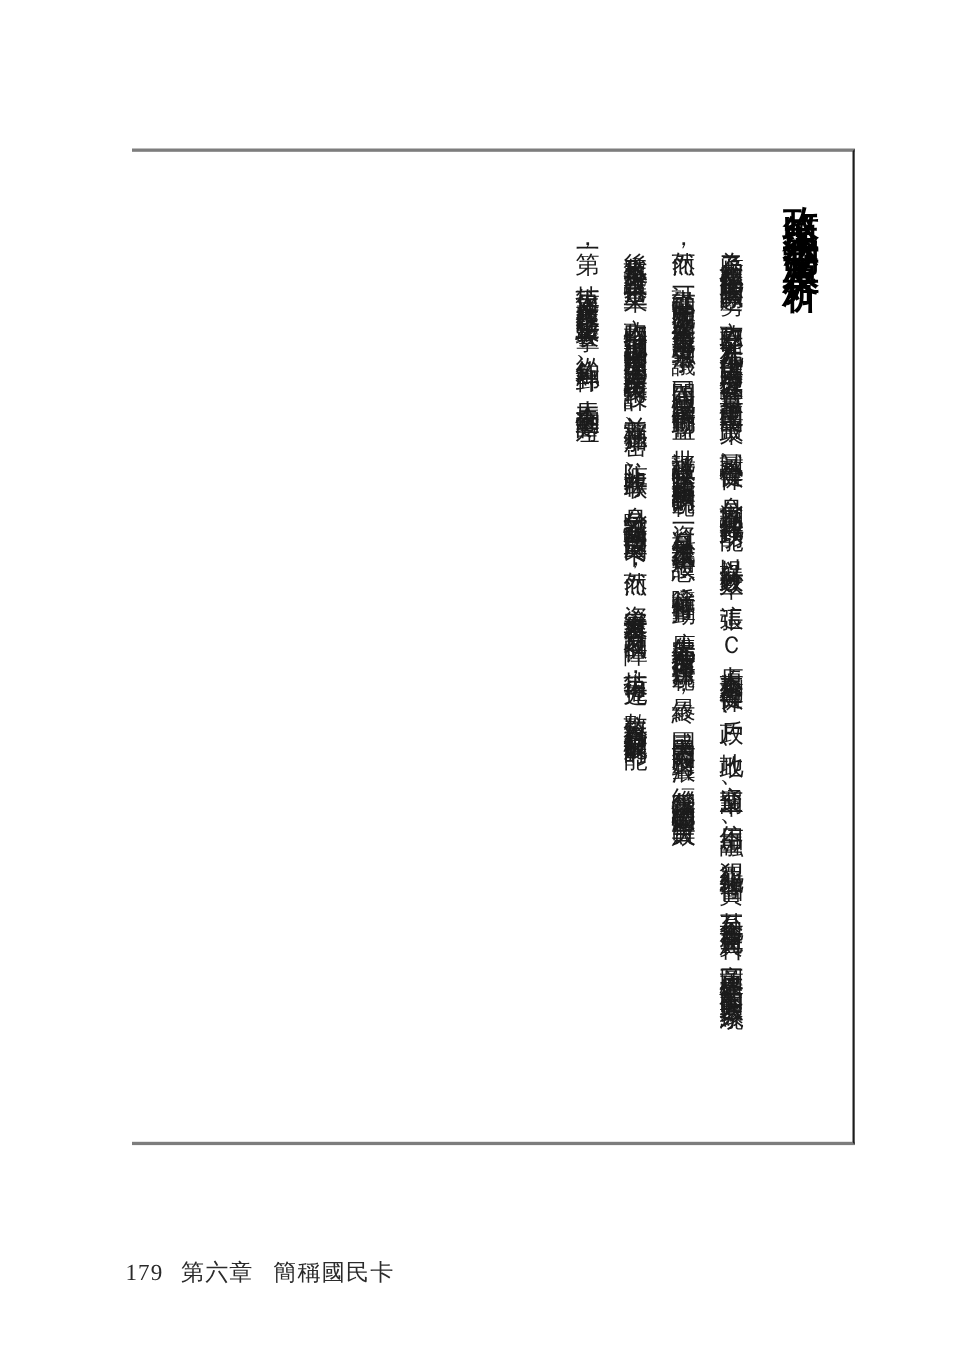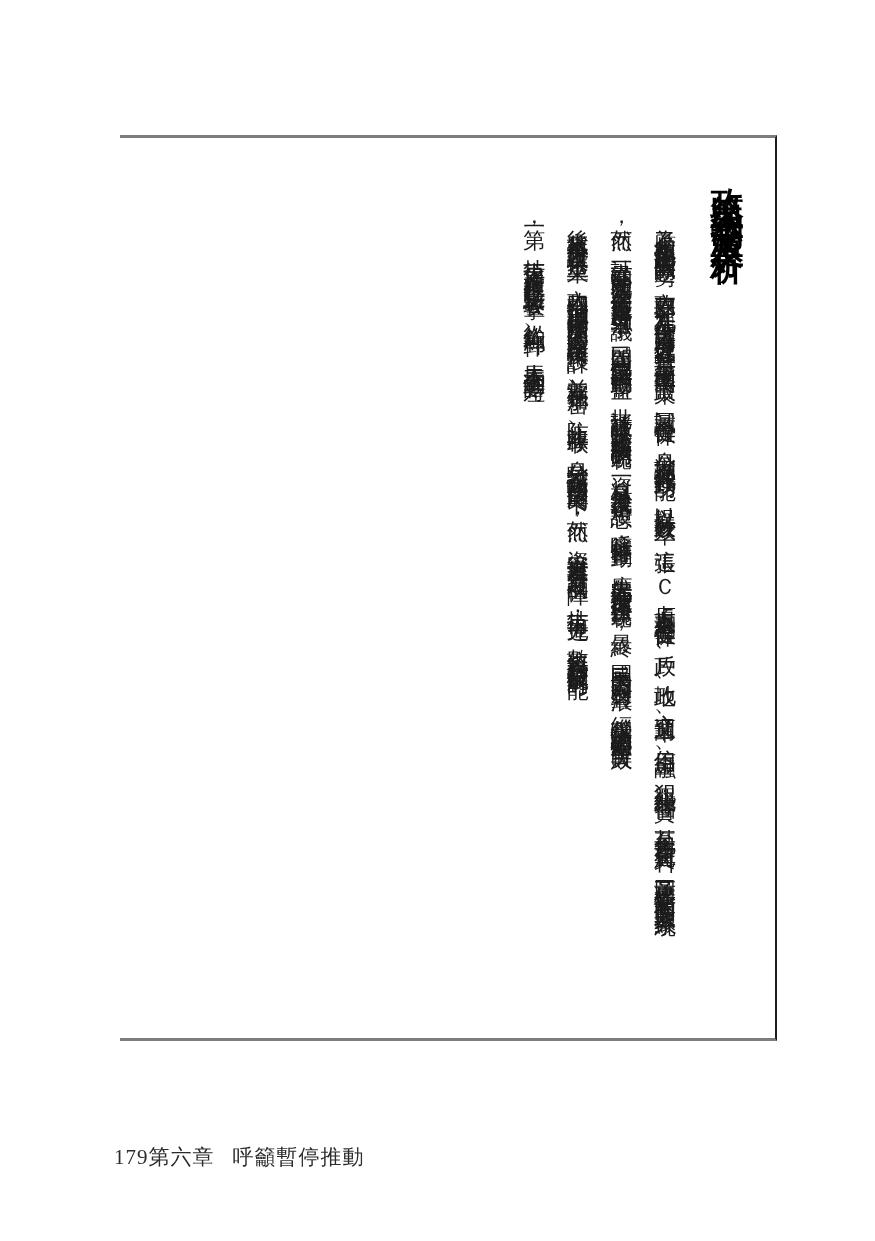--- a/index.html
+++ b/index.html
@@ -52,36 +52,37 @@
   .footer {
     position: absolute;
     left: 114px;
     top: 1143px;
     font-size: 21px;
     color: #2b2b2b;
     letter-spacing: 1px;
     white-space: nowrap;
   }
   .footer .page-num {
+    margin-right: 16px;
   }
   .footer .chapter {
     margin-right: 18px;
     text-align: right;
   }
 </style>
 </head>
 <body>
 
 <div class="page">
 
   <div class="text-frame">
     <h1 class="section-title">政策與法制沿革及分析</h1>
     <p class="para">為了順應數位化治理的國際趨勢，內政部早在一九九八年便推出「國民身分健保合一智慧卡」（簡稱國民卡）政策，試圖整合健保、身分識別與其他行政功能，以提升行政效率。這張ＩＣ卡原本規劃整合健保、戶政、地政、交通罰單、信用金融、犯罪紀錄等個資，甚至包含新生兒資料，意圖建構一套全面的個人數據系統。</p>
     <p class="para">然而，計畫從一開始就因涉及龐大個資蒐集而引發強烈爭議。民間組成「反國民卡行動聯盟」，批評該政策缺乏防止越權讀取的規範，資料一旦外洩後果不堪設想，呼籲暫停推動，應先完備資安技術與法律規範。最終，國民卡因民間反對聲浪、經營團隊議約破局而宣告失敗。</p>
     <p class="para">後來數位身分證政策捲土重來，內政部特別強調已採用國際標準的資安防護與技術設計，並宣稱在加密、防止非法存取、身分驗證等面向均優於國民卡。然而，資安從來沒有百分之百的保障。技術再先進，數位資料仍有被破解的可能。</p>
     <p class="para">第一，技術更新速度往往趕不上駭客攻擊。從釣魚郵件、木馬病毒到零時差</p>
   </div>
 
   <div class="footer">
-    <span class="page-num">179</span><span class="chapter">第六章</span><span class="section">呼籲暫停推動</span>
+    <span class="page-num">179</span><span class="chapter">第六章</span><span class="section">簡稱國民卡</span>
   </div>
 
 </div>
 
 </body></html>

